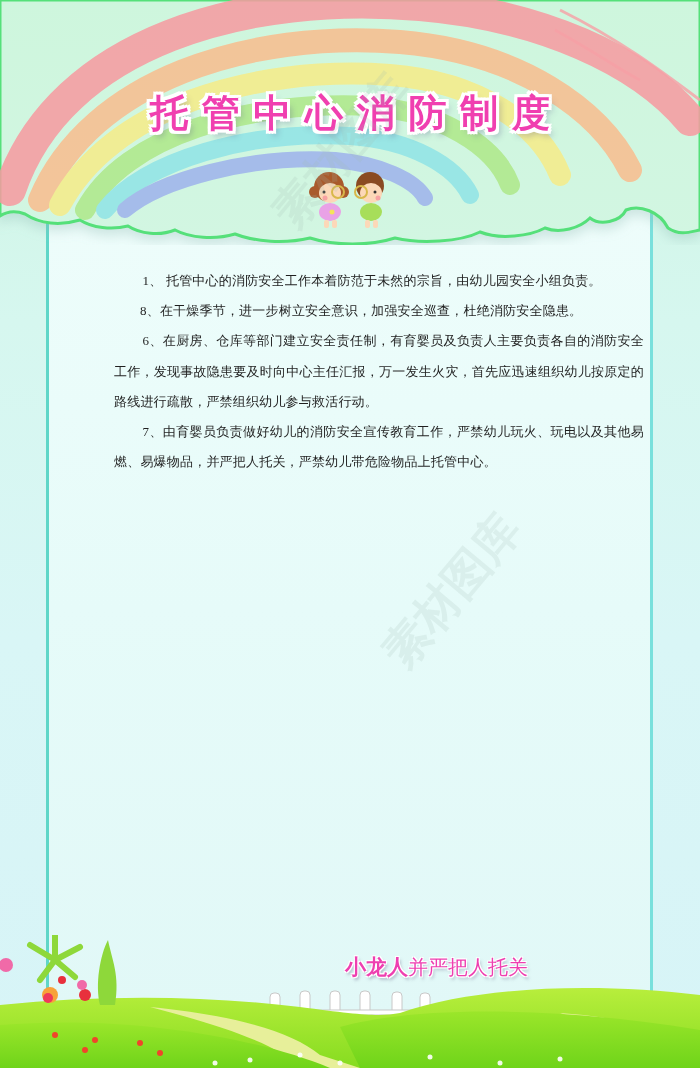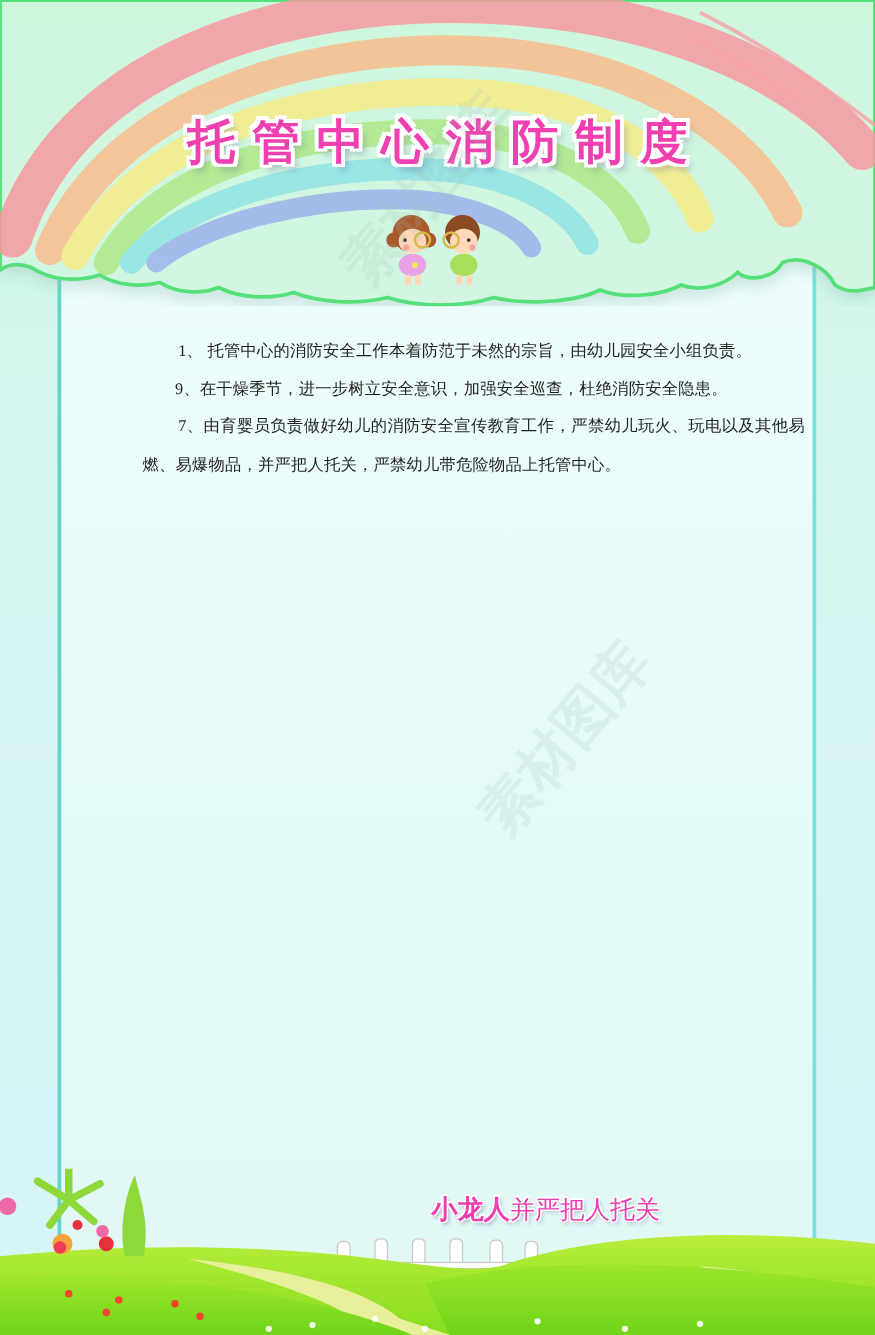--- a/index.html
+++ b/index.html
@@ -132,21 +132,22 @@
       <rect x="62" y="60" width="5" height="8" rx="2" fill="#fcd8b8"></rect>
       <rect x="70" y="60" width="5" height="8" rx="2" fill="#fcd8b8"></rect>
     </g>
   </svg>
 
   <div class="watermark" style="left:250px; top:120px;">素材图库</div>
   <div class="watermark" style="left:360px; top:560px;">素材图库</div>
 
   <div class="content">
     <p class="i1">1、 托管中心的消防安全工作本着防范于未然的宗旨，由幼儿园安全小组负责。</p>
-    <p>9、在干燥季节，进一步树立安全意识，加强安全巡查，杜绝消防安全隐患。</p>
+    <p>8、在干燥季节，进一步树立安全意识，加强安全巡查，杜绝消防安全隐患。</p>
+    <p class="i1">6、在厨房、仓库等部门建立安全责任制，有育婴员及负责人主要负责各自的消防安全工作，发现事故隐患要及时向中心主任汇报，万一发生火灾，首先应迅速组织幼儿按原定的路线进行疏散，严禁组织幼儿参与救活行动。</p>
     <p class="i1">7、由育婴员负责做好幼儿的消防安全宣传教育工作，严禁幼儿玩火、玩电以及其他易燃、易爆物品，并严把人托关，严禁幼儿带危险物品上托管中心。</p>
   </div>
 
   <svg class="ground-svg" viewBox="0 0 700 133">
     <defs>
       <linearGradient id="grassG" x1="0" y1="0" x2="0" y2="1">
         <stop offset="0" stop-color="#9be62a"></stop>
         <stop offset="1" stop-color="#6fd41a"></stop>
       </linearGradient>
       <linearGradient id="grassG2" x1="0" y1="0" x2="0" y2="1">

